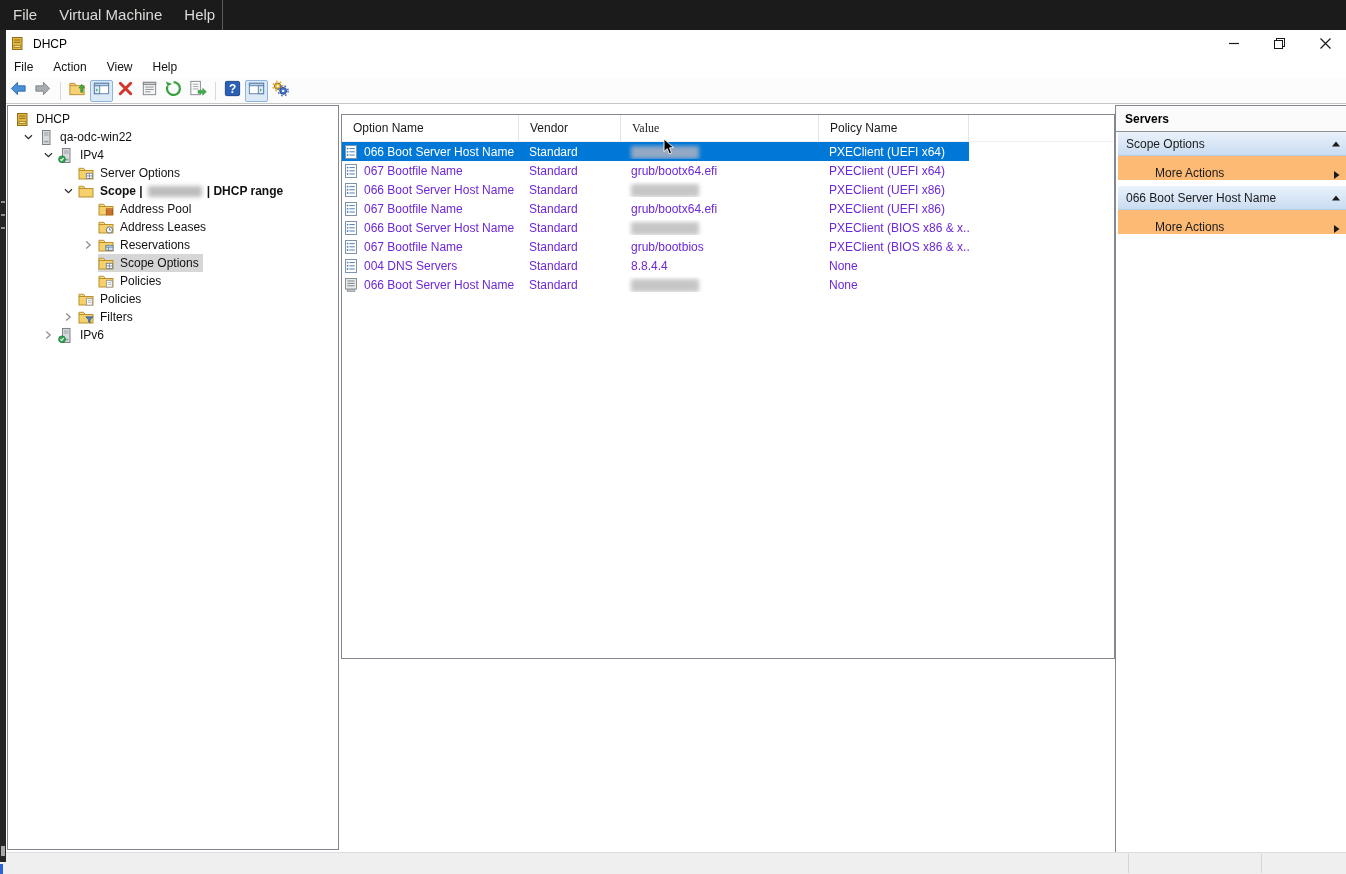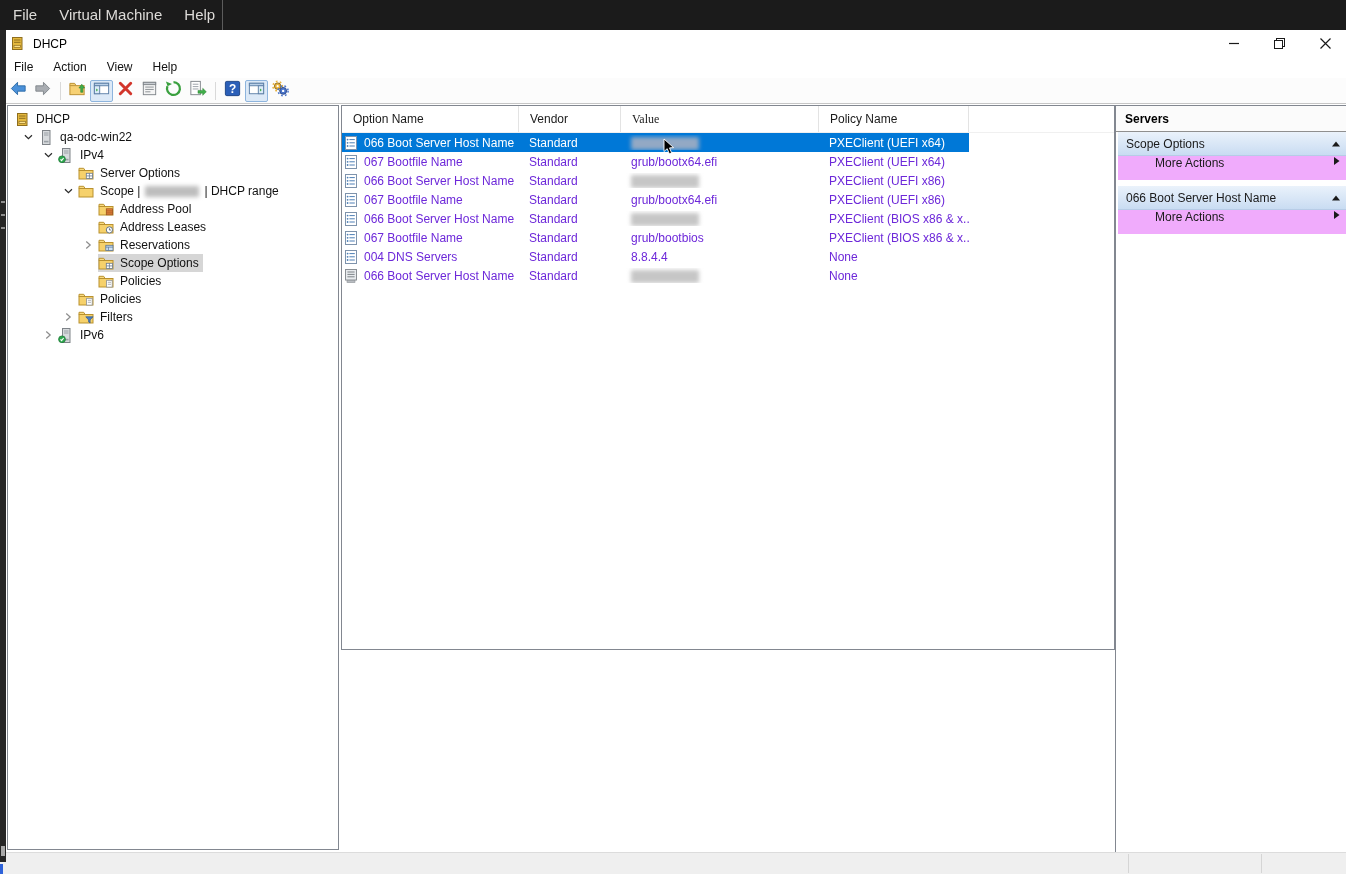--- a/index.html
+++ b/index.html
@@ -33,21 +33,21 @@
   #toolbar { position:absolute; left:0; top:78px; width:1346px; height:26px; background:#fcfcfc;
     border-bottom:1px solid #c6c6c6; display:flex; align-items:center; padding-left:7px; }
   .tb-btn { width:23px; height:22px; display:flex; align-items:center; justify-content:center;
     border:1px solid transparent; border-radius:2px; margin-right:1px; }
   .tb-btn.active { background:#dce9f7; border-color:#8db4dd; }
   .tb-sep { width:1px; height:18px; background:#d9d9d9; margin:0 5px; }
 
   
   #tree-pane { position:absolute; left:7px; top:105px; width:332px; height:745px;
     border:1px solid #828790; background:#fff; overflow:hidden; padding-top:4px; }
-  #list-pane { position:absolute; left:341px; top:105px; width:774px; height:545px;
+  #list-pane { position:absolute; left:341px; top:114px; width:774px; height:545px;
     border:1px solid #828790; background:#fff; overflow:hidden; }
   #actions-pane { position:absolute; left:1115px; top:105px; width:231px; height:747px;
     border-top:1px solid #828790; border-left:1px solid #828790; background:#fff; overflow:hidden; }
 
   
   .tree-row { height:18px; display:flex; align-items:center; font-size:12px; color:#111;
     white-space:nowrap; }
   .expander { width:20px; height:18px; display:inline-flex; align-items:center; justify-content:center; flex:none; }
   .t-icon { width:20px; height:16px; display:inline-flex; align-items:center; flex:none; }
   .sel-wrap { display:inline-flex; align-items:center; height:18px; padding-right:4px; }
@@ -71,22 +71,22 @@
   .lv-row.selected .redact.cell-blur { background:#93a9c4; }
 
   
   #actions-title { height:26px; line-height:26px; font-size:12px; font-weight:bold; color:#000;
     padding-left:9px; border-bottom:1px solid #8f8f8f; background:#fbfbfb; }
   .act-section { margin:0 0 6px 2px; }
   .act-header { height:24px; display:flex; align-items:center; font-size:12px; color:#1a1a1a;
     padding-left:8px; background:linear-gradient(#eaf2fb, #c9dcf2); border-bottom:1px solid #b7cce6; }
   .act-header .hdr-label { flex:1 1 auto; overflow:hidden; white-space:nowrap; }
   .act-arrow { width:20px; display:flex; justify-content:center; flex:none; }
-  .act-item { height:24px; display:flex; align-items:flex-start; font-size:12px; color:#1a1a1a;
-    padding-left:37px; background:#f0abfc; }
+  .act-item { height:24px; display:flex; align-items:flex-end; font-size:12px; color:#1a1a1a;
+    padding-left:37px; background:#fdba74; }
   .act-item .item-label { flex:1 1 auto; }
 
   
   #statusbar { position:absolute; left:0; top:852px; width:1346px; height:22px; background:#efefef;
     border-top:1px solid #dcdcdc; }
   .sb-sep { position:absolute; top:854px; width:1px; height:19px; background:#d5d5d5; }
   #left-strip { position:absolute; left:0; top:30px; width:6px; height:832px; background:#262626; }
   .strip-tick { position:absolute; background:#8f8f8f; width:4px; height:2px; left:1px; }
   #corner-blue { position:absolute; left:0; top:864px; width:3px; height:10px; background:#2e62d9; }
   #cursor { position:absolute; left:663px; top:138px; z-index:50; }
@@ -280,21 +280,21 @@
               <path d="M1 4.5 V2.3 h4.7 l1.4 2.2" fill="#f9dc83" stroke="#b9912f"></path>
               <rect x="1" y="4.5" width="14" height="8.5" fill="#f6d16b" stroke="#b9912f"></rect>
               <rect x="8.3" y="7.3" width="6.2" height="5.2" fill="#fff" stroke="#6b7b8d" stroke-width="0.8"></rect>
               <line x1="8.3" y1="9.9" x2="14.5" y2="9.9" stroke="#6b7b8d" stroke-width="0.8"></line>
               <line x1="11.4" y1="7.3" x2="11.4" y2="12.5" stroke="#6b7b8d" stroke-width="0.8"></line>
             </svg>
           </span>
           <span class="t-label">Server Options</span>
         </span>
       </div>
-      <div class="tree-row" style="padding-left: 50px;">
+      <div class="tree-row" style="padding-left: 50px; font-weight: bold;">
         <span class="expander">
           <svg width="14" height="14" viewBox="0 0 16 16">
             <path d="M4.5 6 L8.5 10 L12.5 6" fill="none" stroke="#2b2b2b" stroke-width="1.4"></path>
           </svg>
         </span>
         <span class="sel-wrap">
           <span class="t-icon">
             <svg width="16" height="14" viewBox="0 0 16 14">
               <path d="M1 4.5 V2.3 h4.7 l1.4 2.2" fill="#f9dc83" stroke="#b9912f"></path>
               <rect x="1" y="4.5" width="14" height="8.5" fill="#f6d16b" stroke="#b9912f"></rect>

